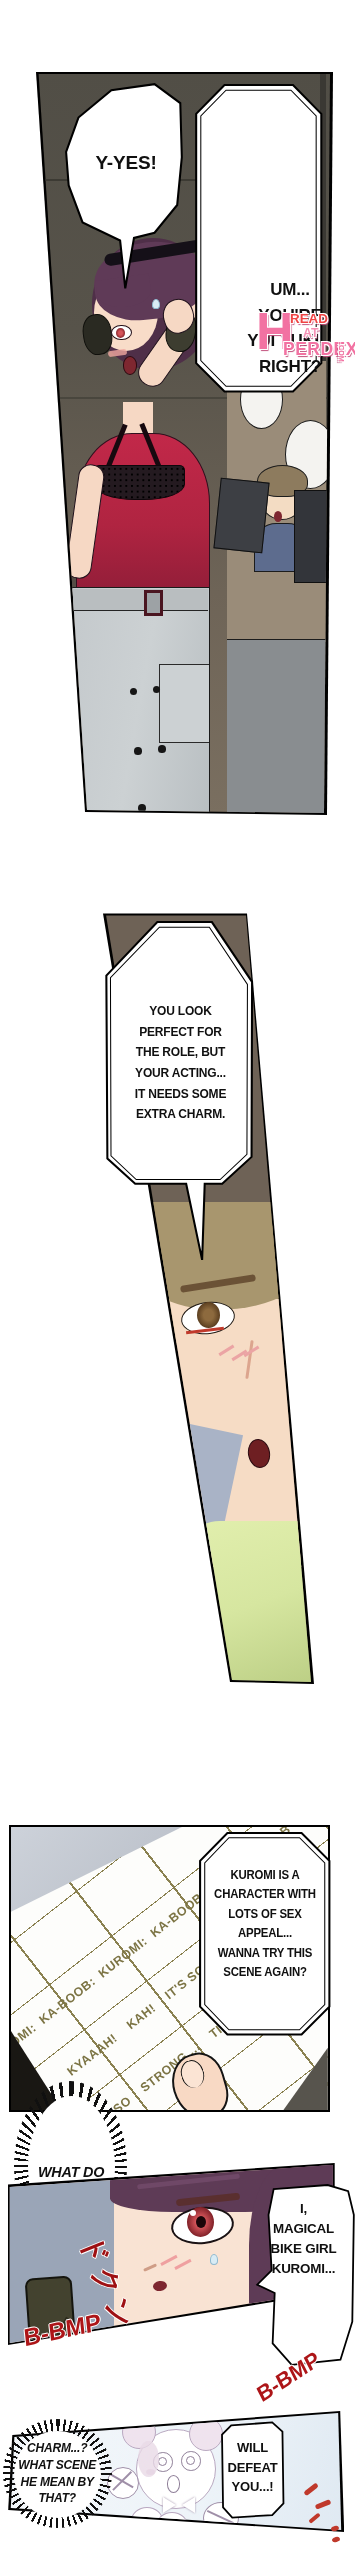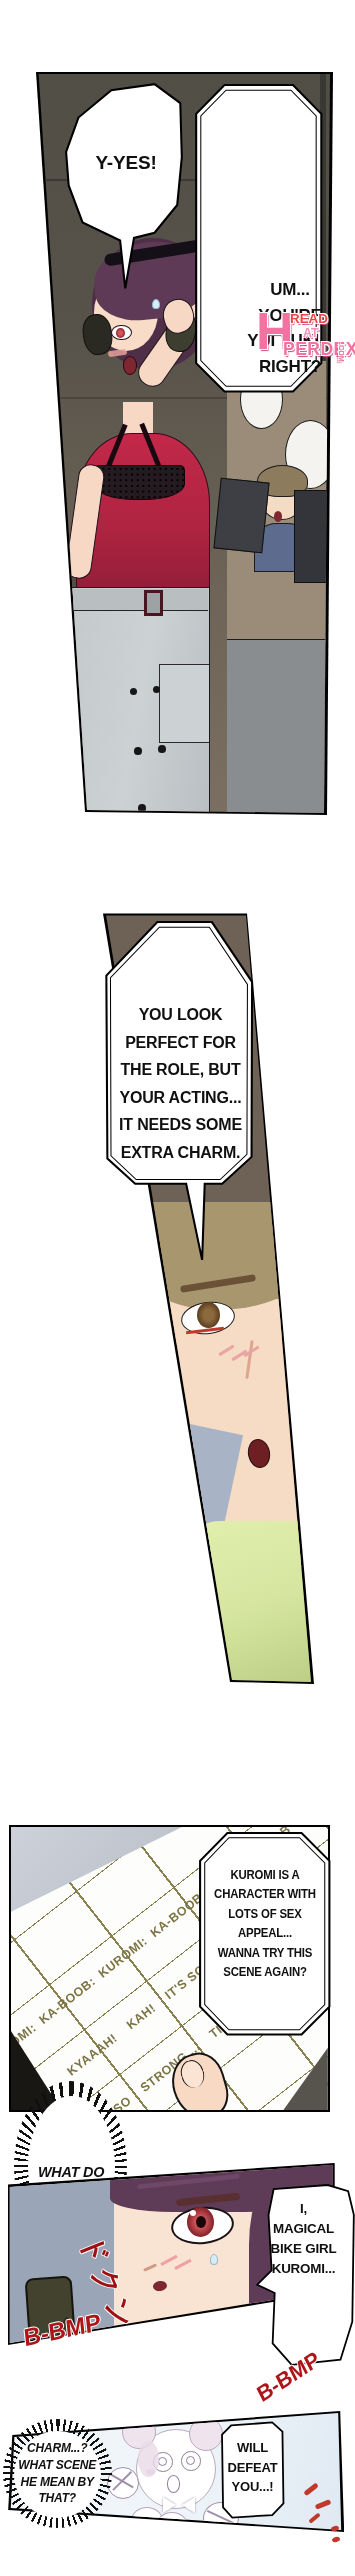--- a/index.html
+++ b/index.html
@@ -121,21 +121,21 @@
     <div class="shape" style="left:83px;top:535px;width:17.5px;height:32px;border-radius:40%;background:#17141a;transform:rotate(8deg);"></div>
     <div class="shape" style="left:70px;top:515px;width:58px;height:122px;background:#a9b3c6;transform:rotate(12deg);"></div>
     <div class="shape" style="left:72px;top:608px;width:149px;height:170px;border-radius:30% 10% 0 0;background:linear-gradient(160deg,#e2efae 0%,#d6e6a0 50%,#b9cc82 100%);"></div>
   </div>
 </div>
 
 <svg class="bub" style="left:103px;top:919px;" width="155" height="345" viewBox="0 0 300 670">
   <path d="M105,6 L211,6 L289,122 L288,462 L231,514 L197,514 L192,662 L161,514 L62,514 L8,465 L6,110 Z" fill="#fff" stroke="#000" stroke-width="4"></path>
   <path d="M109,16 L206,16 L280,127 L279,457 L227,506 L64,506 L15,460 L14,114 Z" fill="none" stroke="#000" stroke-width="2"></path>
 </svg>
-<div class="txt" style="left:116px;top:1001px;width:129px;font-size:16px;line-height:1.72;">YOU LOOK
+<div class="txt" style="left:116px;top:1001px;width:129px;font-size:12px;line-height:1.72;">YOU LOOK
 PERFECT FOR
 THE ROLE, BUT
 YOUR ACTING...
 IT NEEDS SOME
 EXTRA CHARM.</div>
 
 <div class="rectpanel" style="left:8.8px;top:1825px;width:321px;height:287px;">
   <div class="scene" style="background:#35322c;">
     <div class="shape" style="left:-98px;top:-67px;width:515px;height:433px;transform:rotate(-38deg);
                 background:repeating-linear-gradient(0deg,rgba(0,0,0,0) 0 56px,#8a8150 56px 57px),

